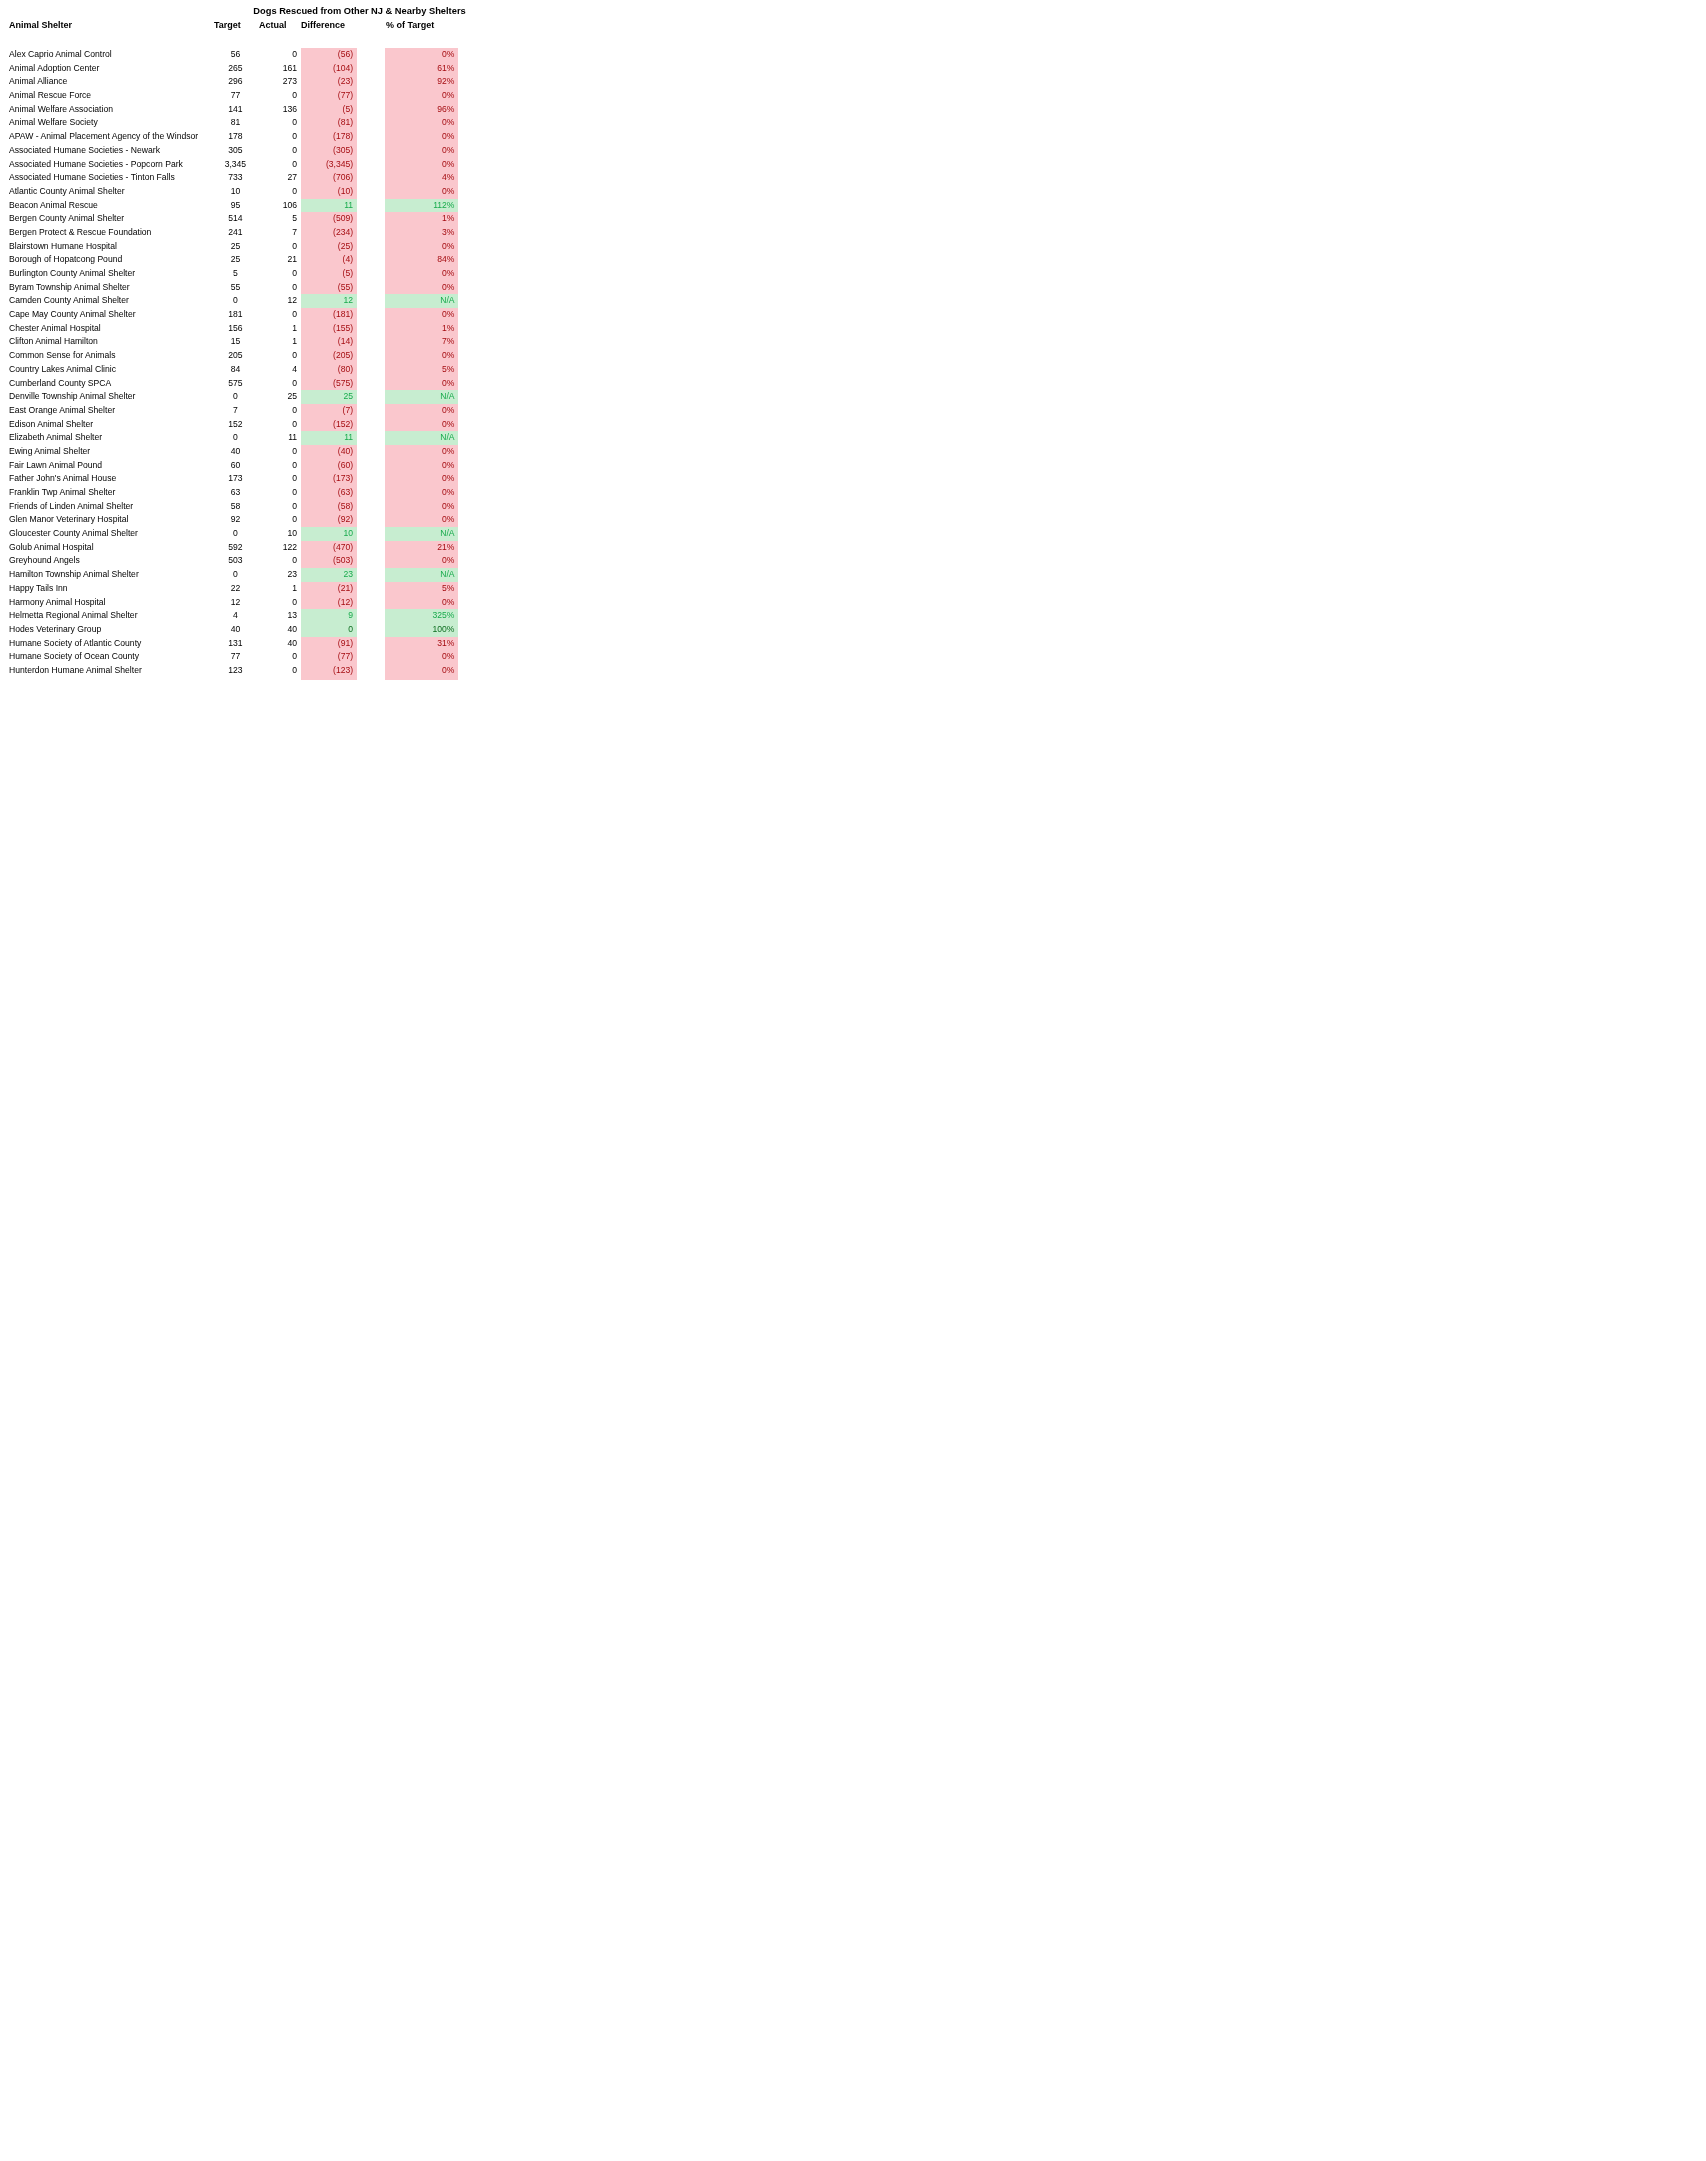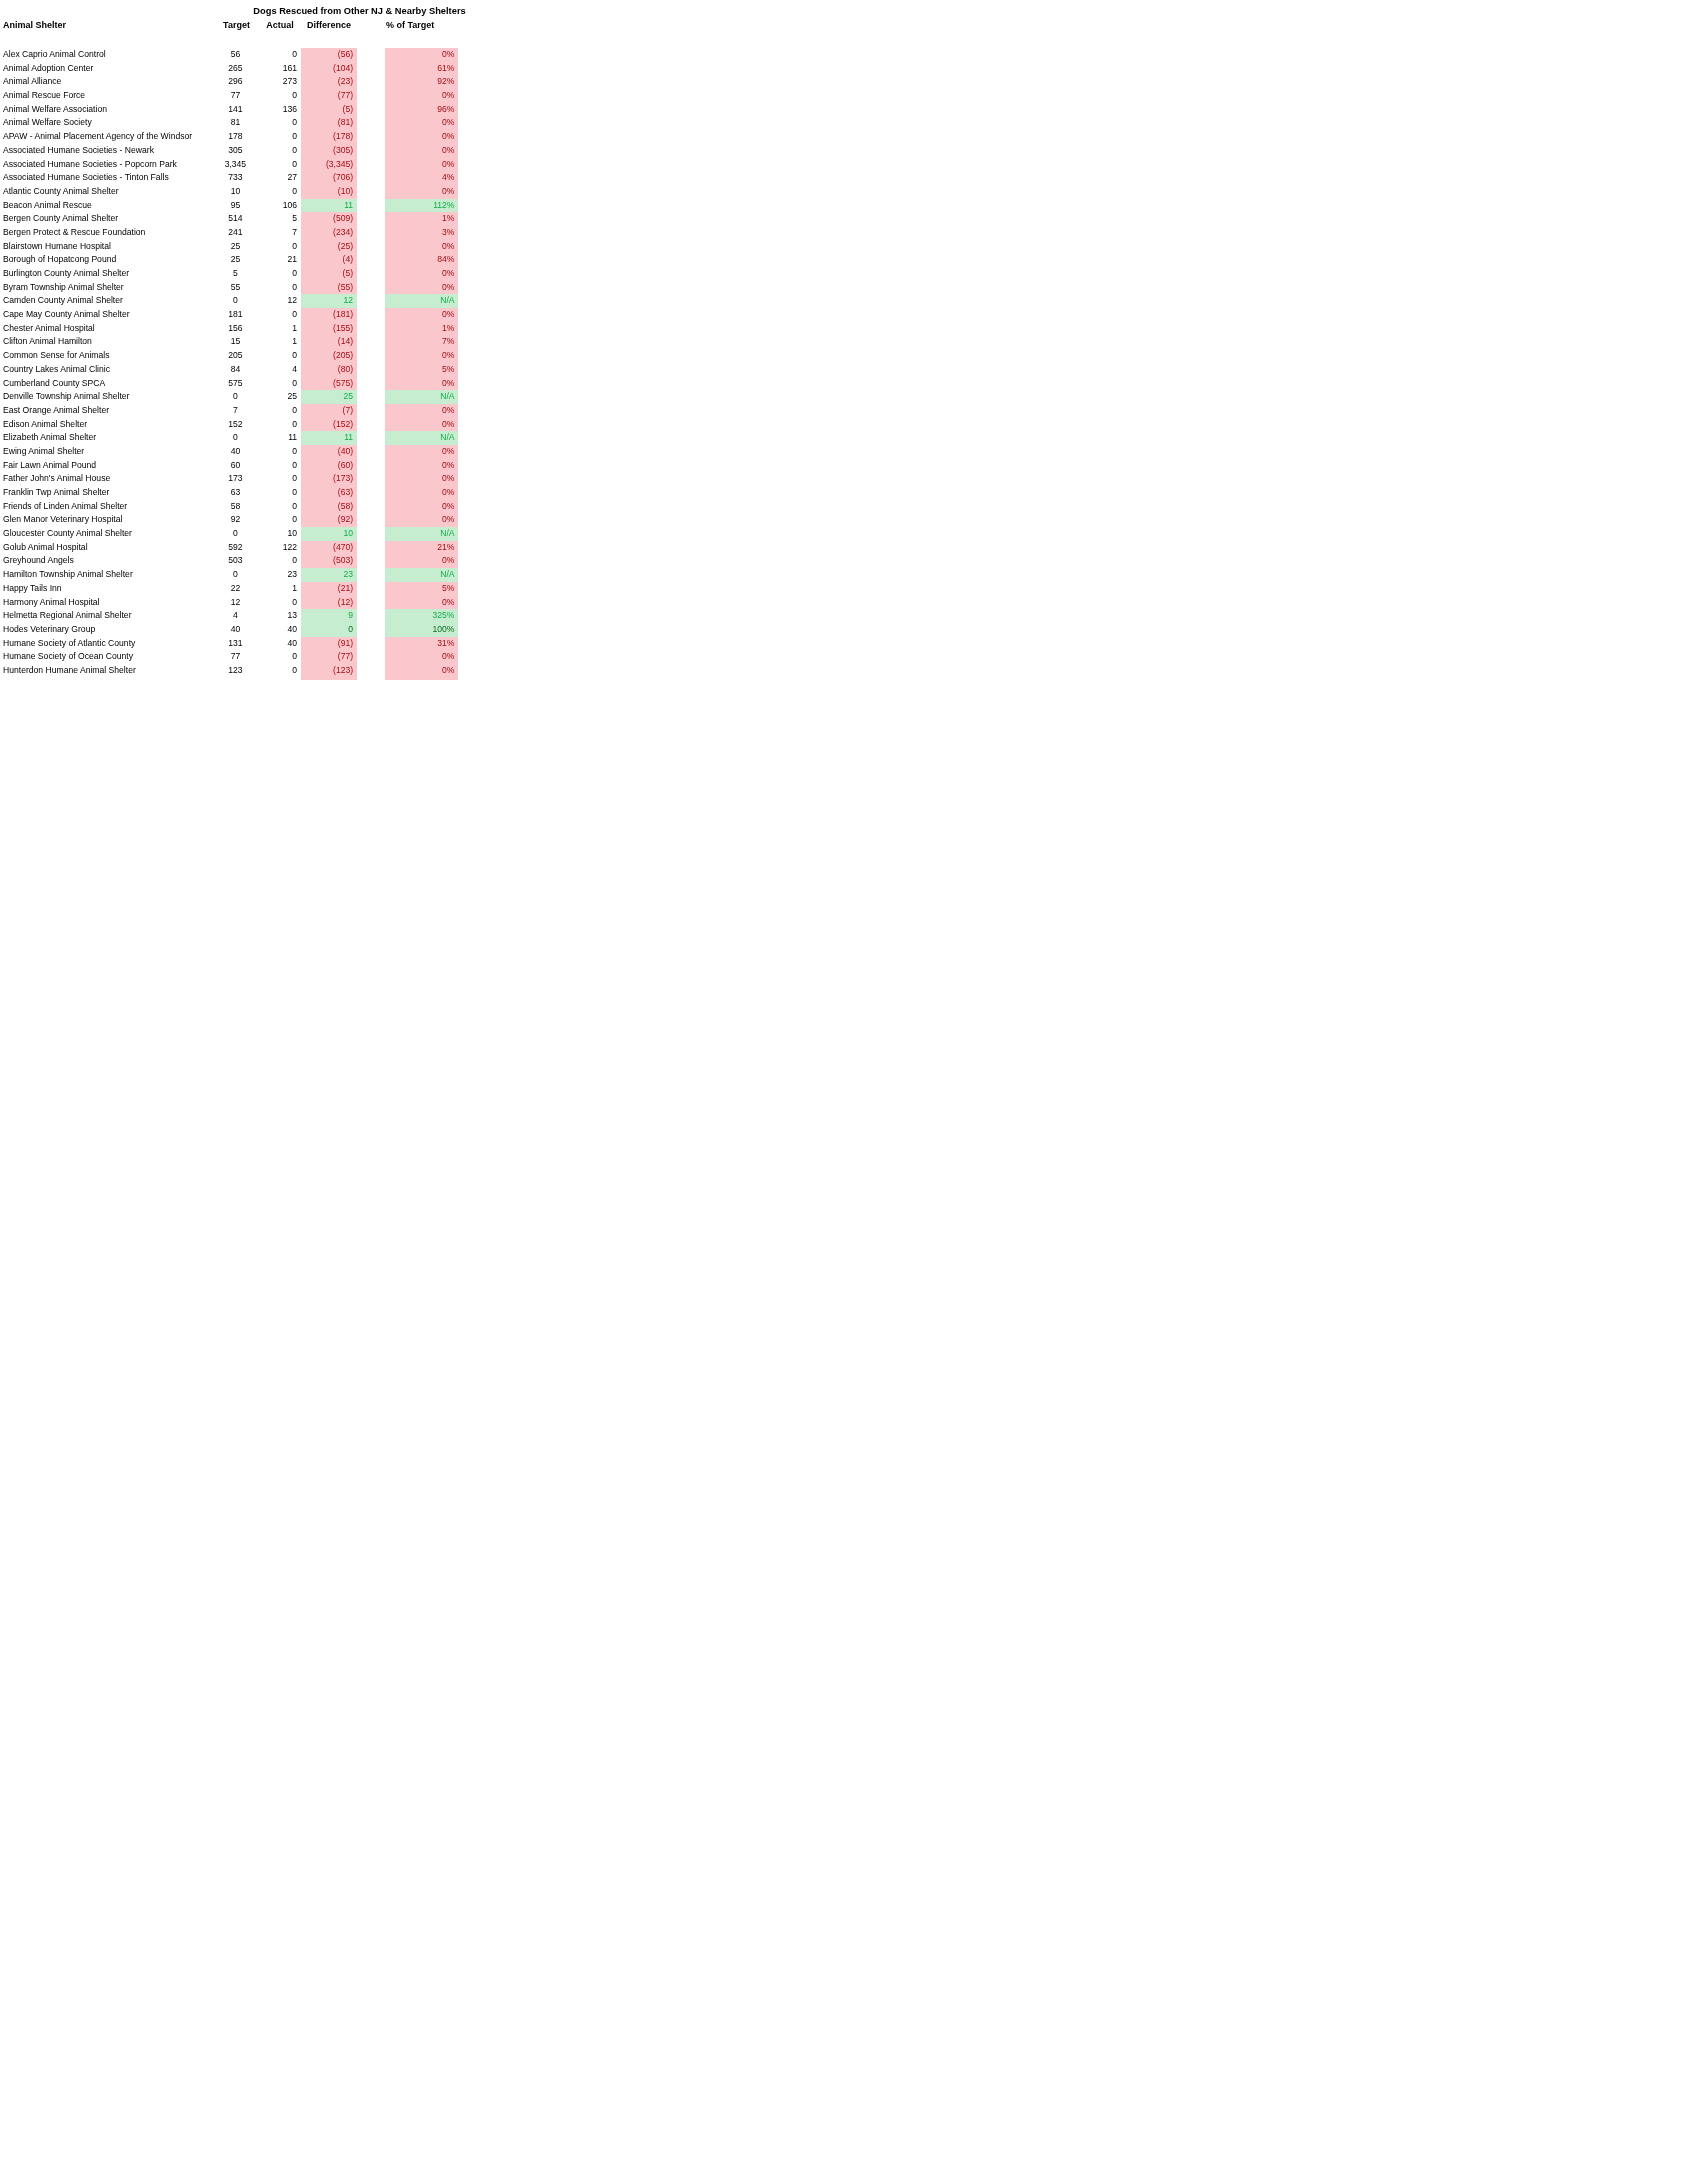--- a/index.html
+++ b/index.html
@@ -5,26 +5,26 @@
   html,body{margin:0;padding:0;background:#ffffff;}
   body{font-family:"Liberation Sans", sans-serif;color:#000;}
   .sheet{position:relative;width:467px;height:680px;background:#fff;overflow:hidden;}
   .title{position:absolute;top:5.6px;left:238px;width:243px;text-align:center;
          font-weight:700;font-size:9.3px;white-space:nowrap;}
   .grid-cols{display:grid;grid-template-columns:214px 45px 42px 56px 101px 8.6px;}
   .hdr{position:absolute;top:19px;left:0;width:467px;height:13px;line-height:13px;
        font-weight:700;font-size:9px;}
   .rows{position:absolute;top:48px;left:0;width:467px;}
   .row{height:13.7px;line-height:13.7px;font-size:8.6px;}
-  .c-name{padding-left:3px;white-space:nowrap;overflow:hidden;}
+  .c-name{padding-left:9px;white-space:nowrap;overflow:hidden;}
   .c-target{text-align:center;padding-right:2.2px;}
   .c-actual{text-align:right;padding-right:3.9px;}
   .c-diff{text-align:right;padding-right:3.9px;}
   .c-pct{text-align:right;padding-right:3.5px;margin-left:28px;}
-  .hdr .c-target,.hdr .c-actual,.hdr .c-diff{text-align:center;padding-right:0;}
+  .hdr .c-target,.hdr .c-actual,.hdr .c-diff{text-align:left;padding-right:0;}
   .hdr .c-pct{text-align:left;padding-left:0.9px;padding-right:0;white-space:nowrap;}
   .row.neg .c-diff,.row.neg .c-pct{background:var(--neg-bg);color:var(--neg-text);}
   .row.pos .c-diff,.row.pos .c-pct{background:var(--pos-bg);color:var(--pos-text);}
   .row.even .c-diff,.row.even .c-pct{background:var(--pos-bg);color:var(--even-text);}
 </style>
 </head>
 <body>
 
 <div class="sheet">
   <div class="title">Dogs Rescued from Other NJ &amp; Nearby Shelters</div>

